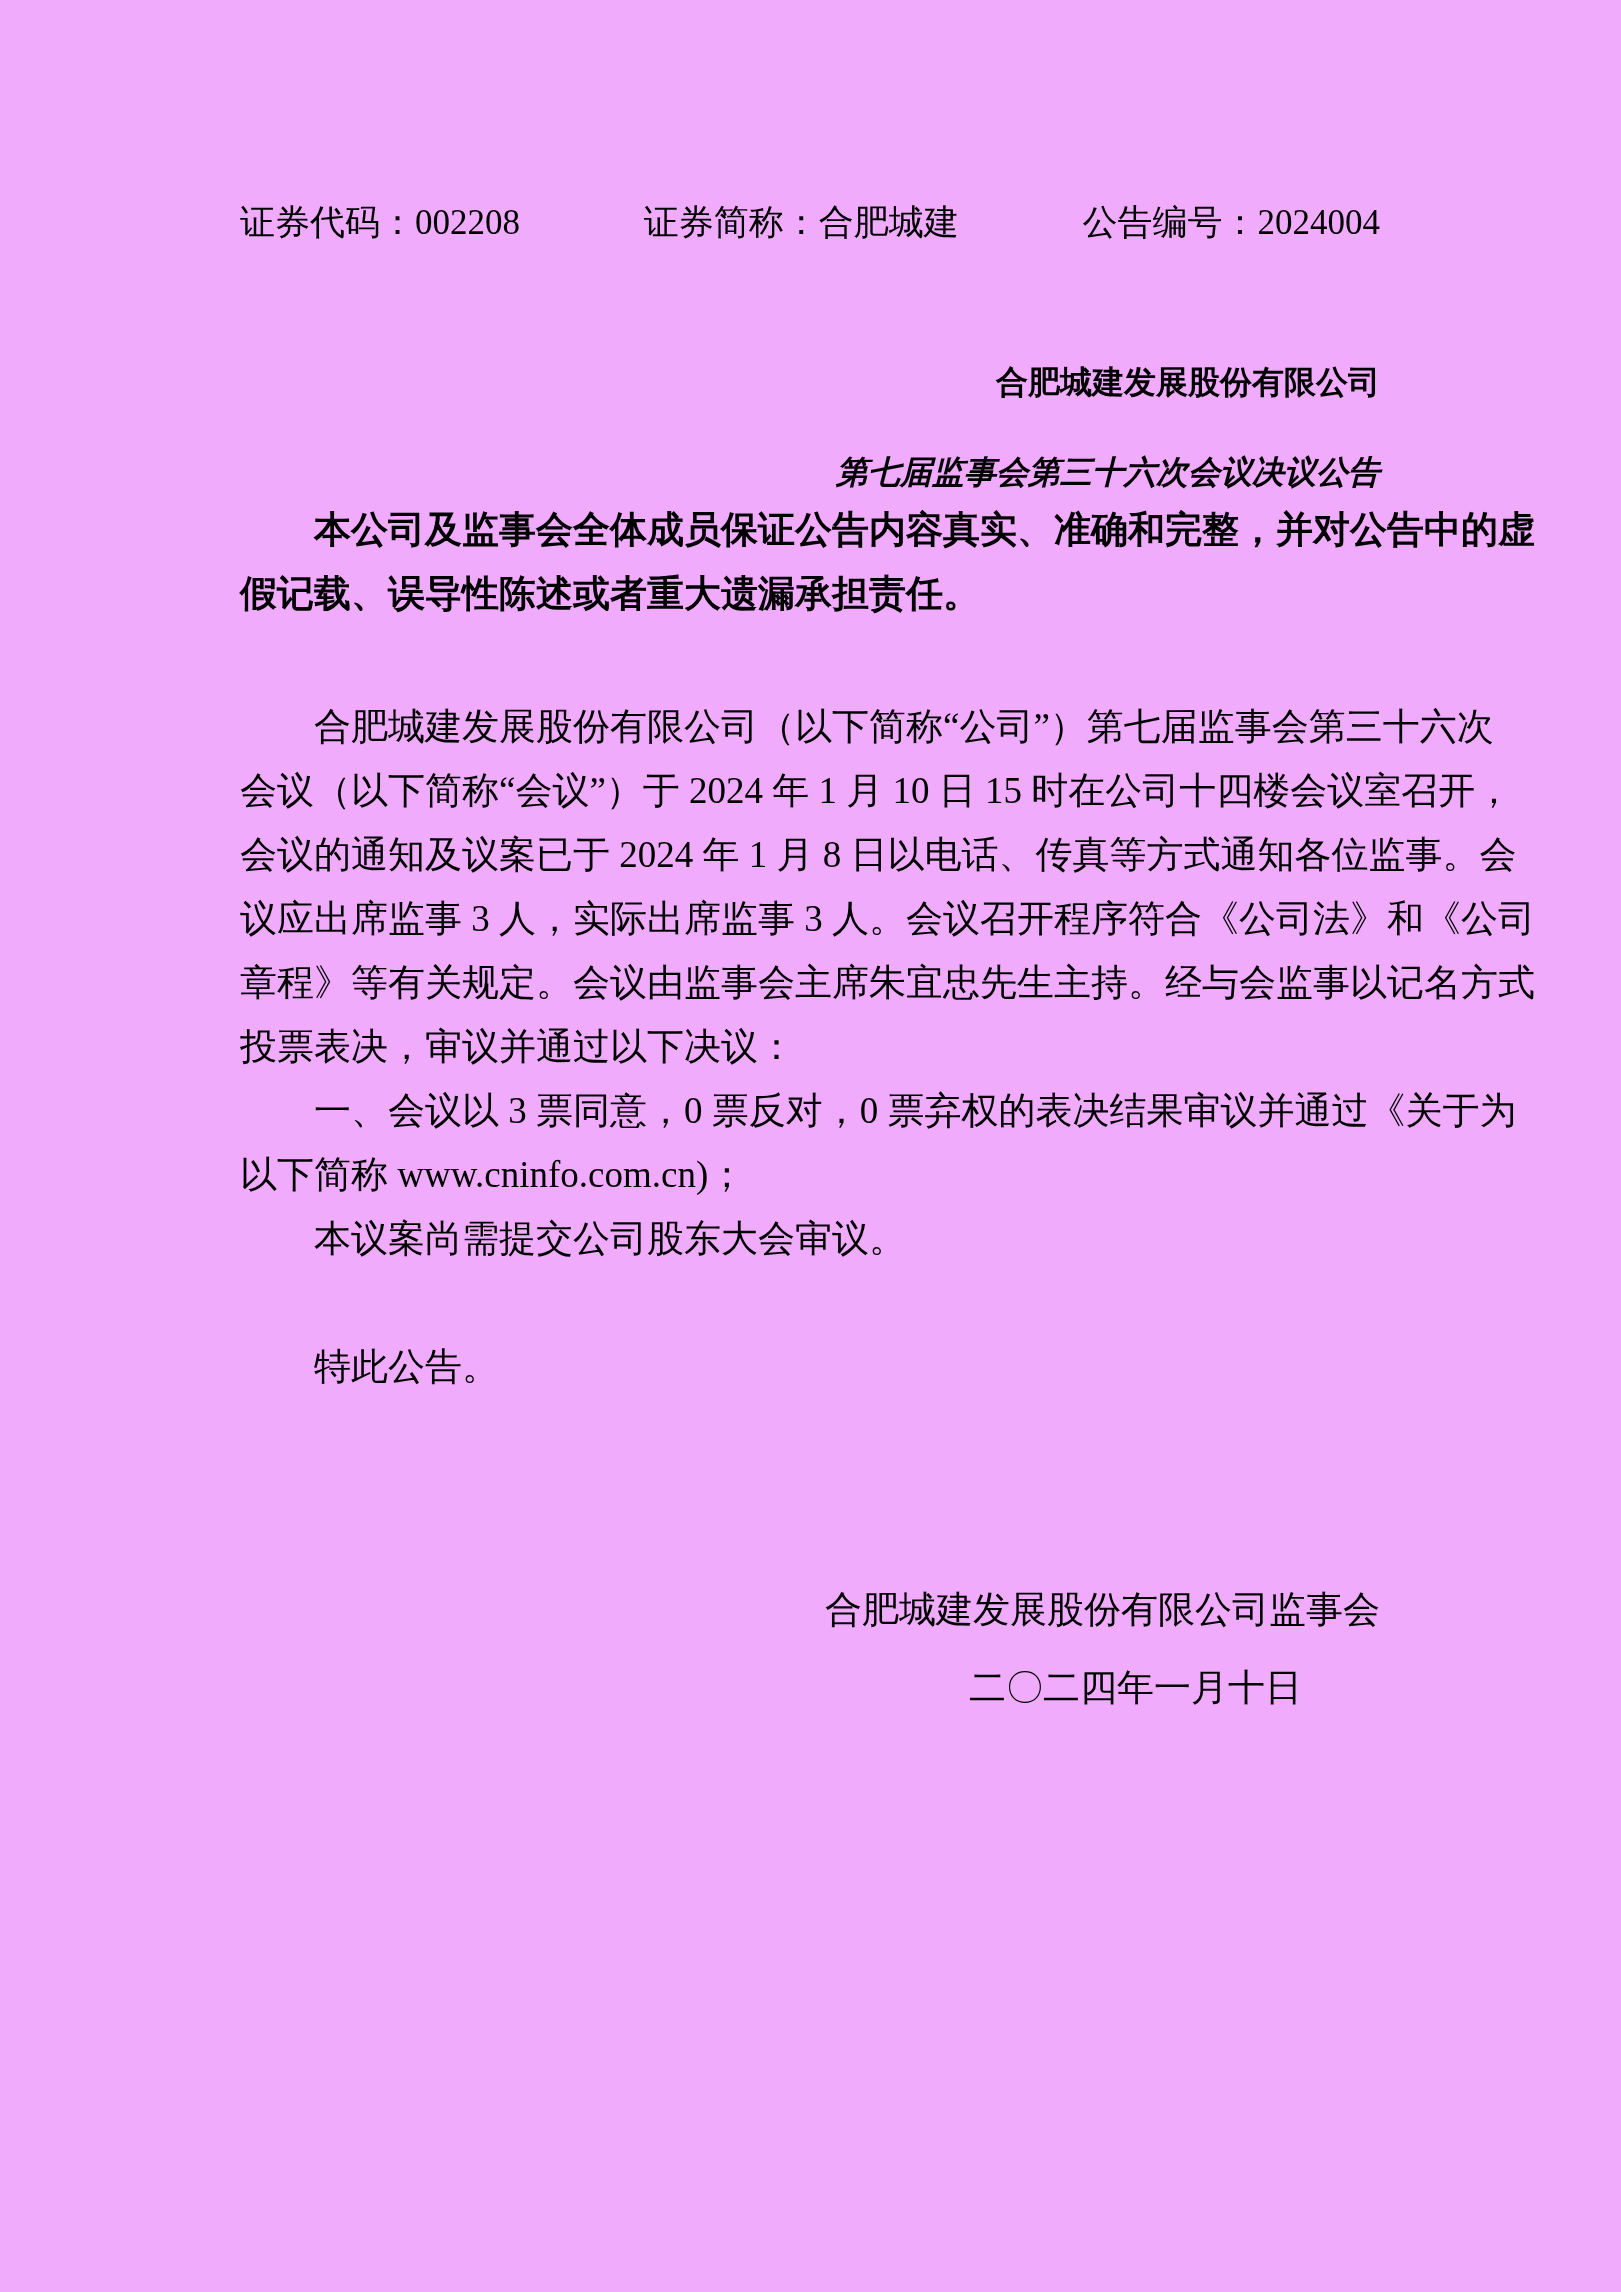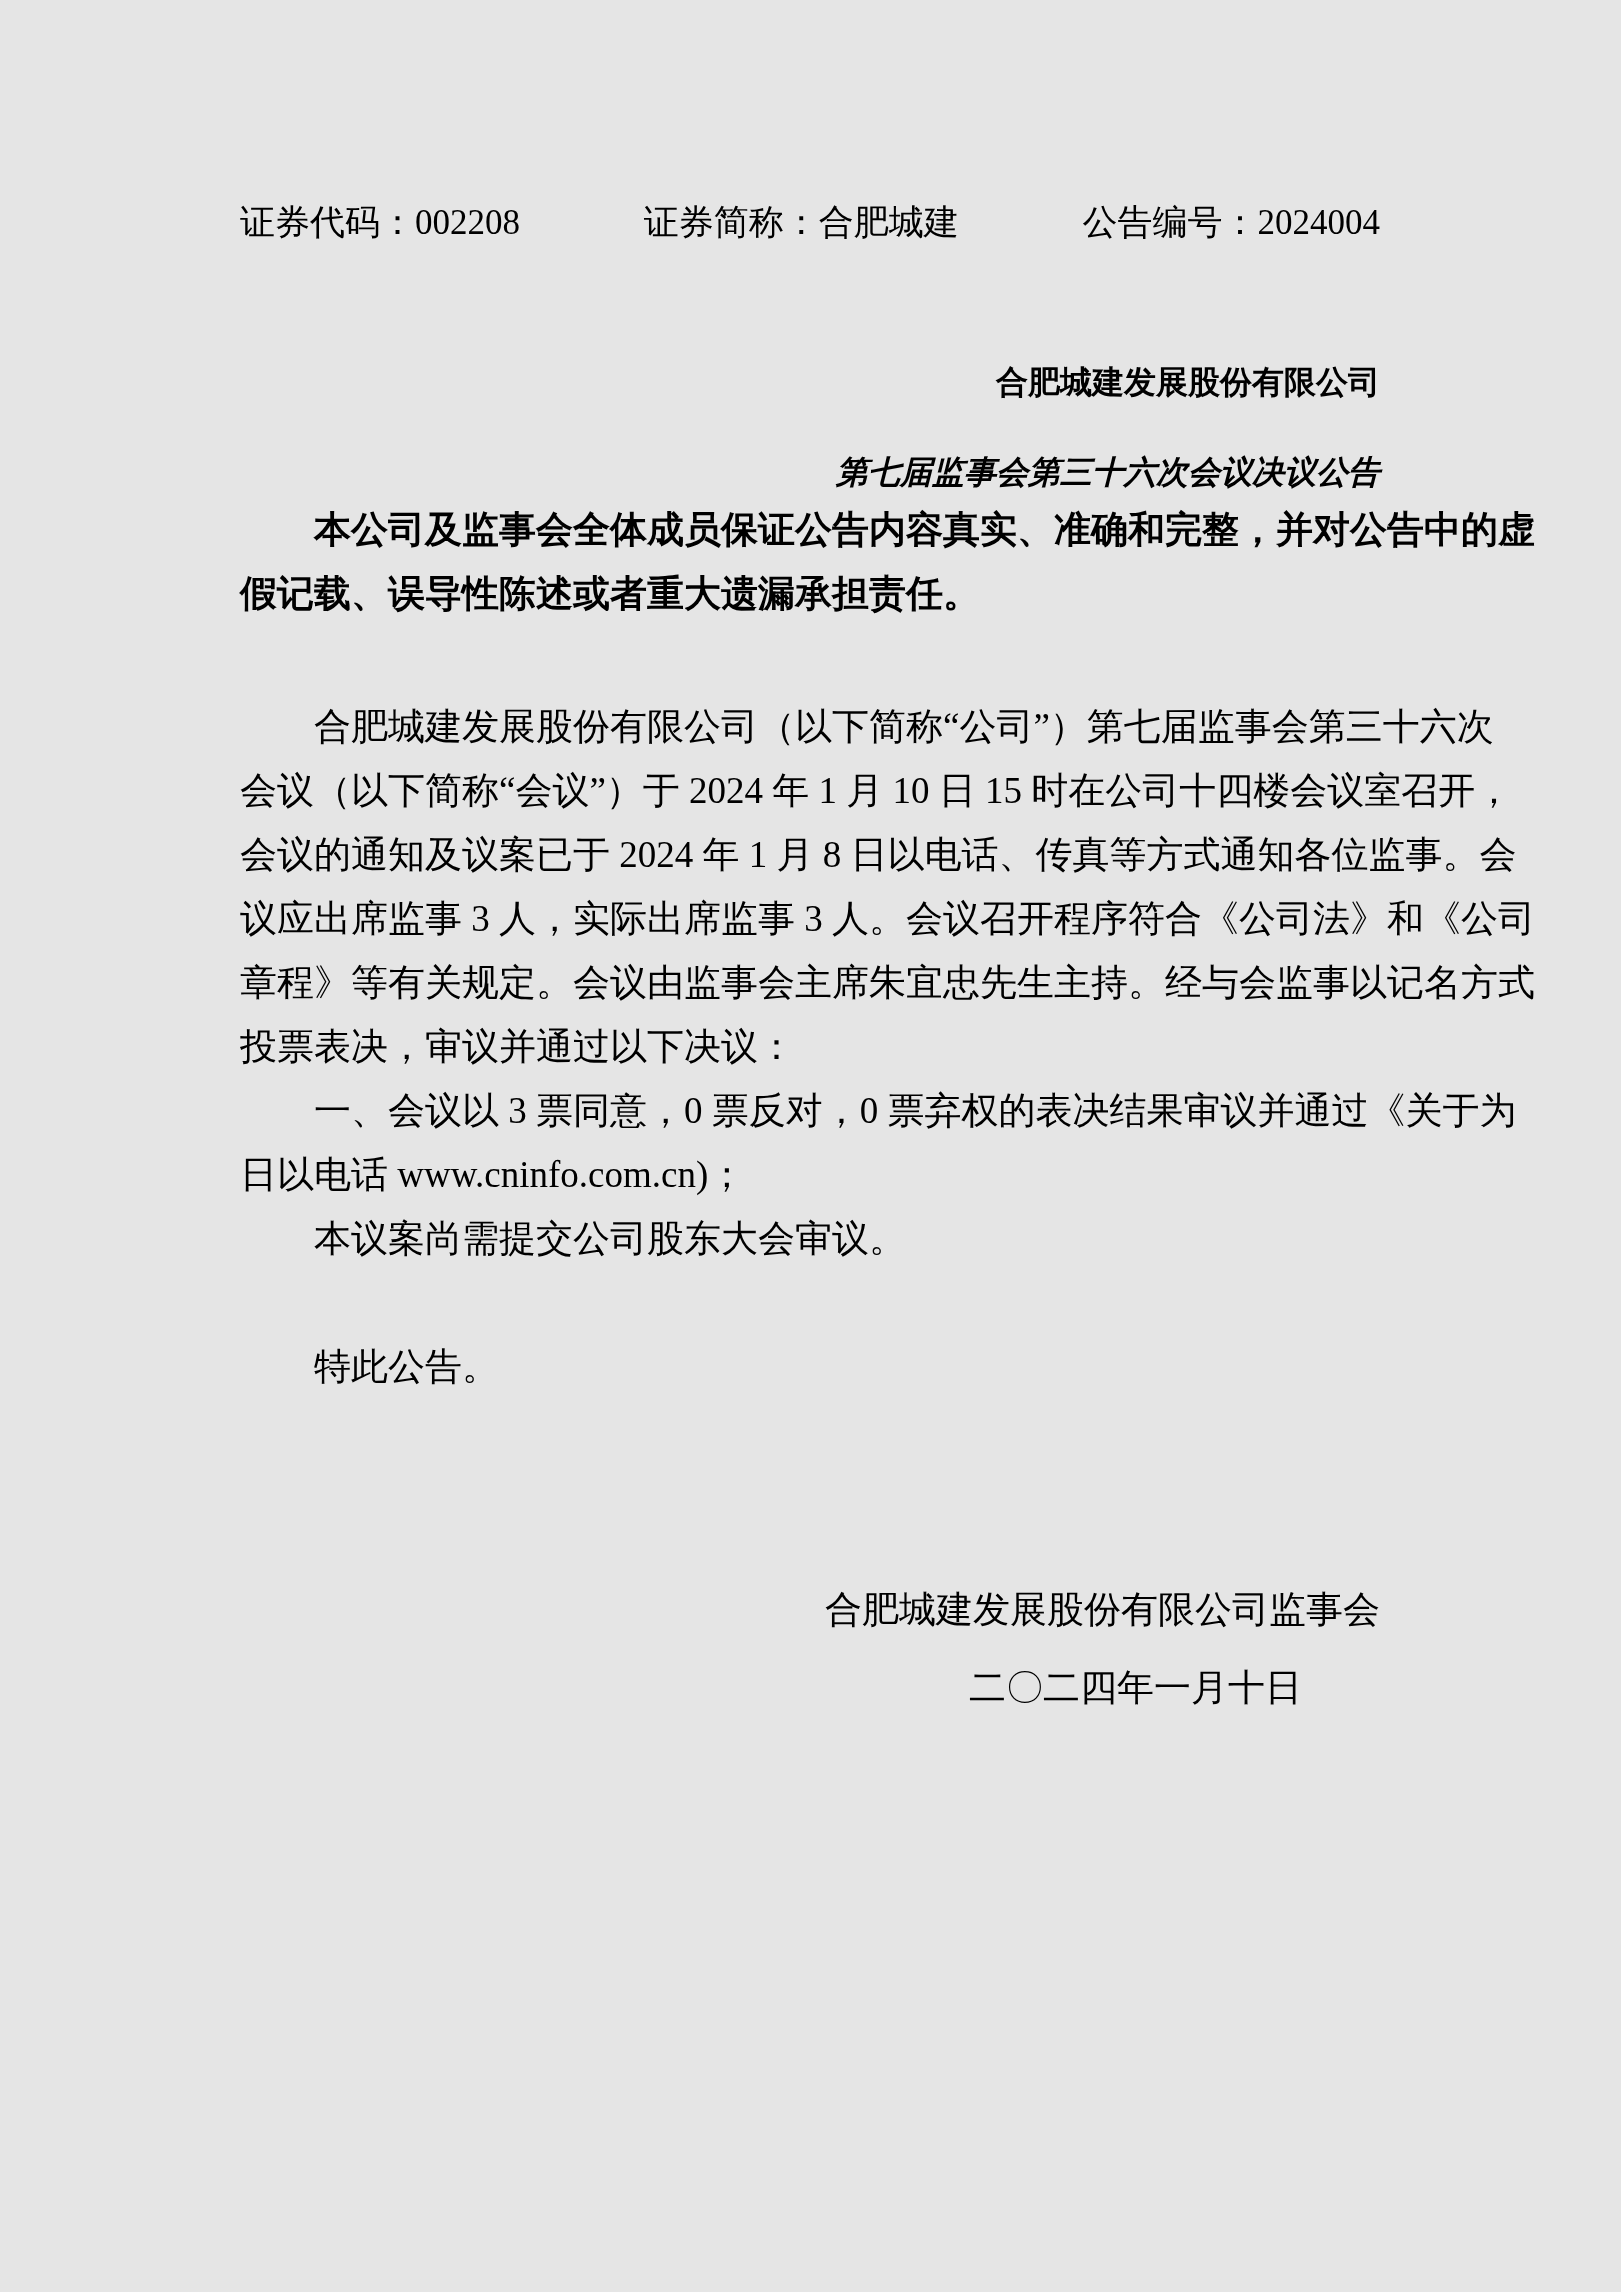--- a/index.html
+++ b/index.html
@@ -4,21 +4,21 @@
 <style>
   html, body {
     margin: 0;
     padding: 0;
     background: #ffffff;
   }
   .page {
     position: relative;
     width: 1621px;
     height: 2293px;
-    background: #e5e5e5;
+    background: #f0abfc;
     color: #000000;
     font-family: "Liberation Serif", "DejaVu Serif", serif;
     overflow: hidden;
     box-sizing: border-box;
   }
   .content {
     margin-left: 240px;
     width: 1140px;
   }
   .header-row {
@@ -108,21 +108,21 @@
         <div class="line fill indent">合肥城建发展股份有限公司（以下简称“公司”）第七届监事会第三十六次</div>
         <div class="line fill">会议（以下简称“会议”）于 2024 年 1 月 10 日 15 时在公司十四楼会议室召开，</div>
         <div class="line fill">会议的通知及议案已于 2024 年 1 月 8 日以电话、传真等方式通知各位监事。会</div>
         <div class="line fill">议应出席监事 3 人，实际出席监事 3 人。会议召开程序符合《公司法》和《公司</div>
         <div class="line fill">章程》等有关规定。会议由监事会主席朱宜忠先生主持。经与会监事以记名方式</div>
         <div class="line">投票表决，审议并通过以下决议：</div>
       </div>
 
       <div class="para">
         <div class="line fill indent">一、会议以 3 票同意，0 票反对，0 票弃权的表决结果审议并通过《关于为</div>
-        <div class="line">日以电话 www.cninfo.com.cn)；</div>
+        <div class="line">以下简称 www.cninfo.com.cn)；</div>
       </div>
 
 
       <div class="para">
         <div class="line indent">本议案尚需提交公司股东大会审议。</div>
       </div>
 
       <div class="para para-gap">
         <div class="line indent">特此公告。</div>
       </div>

